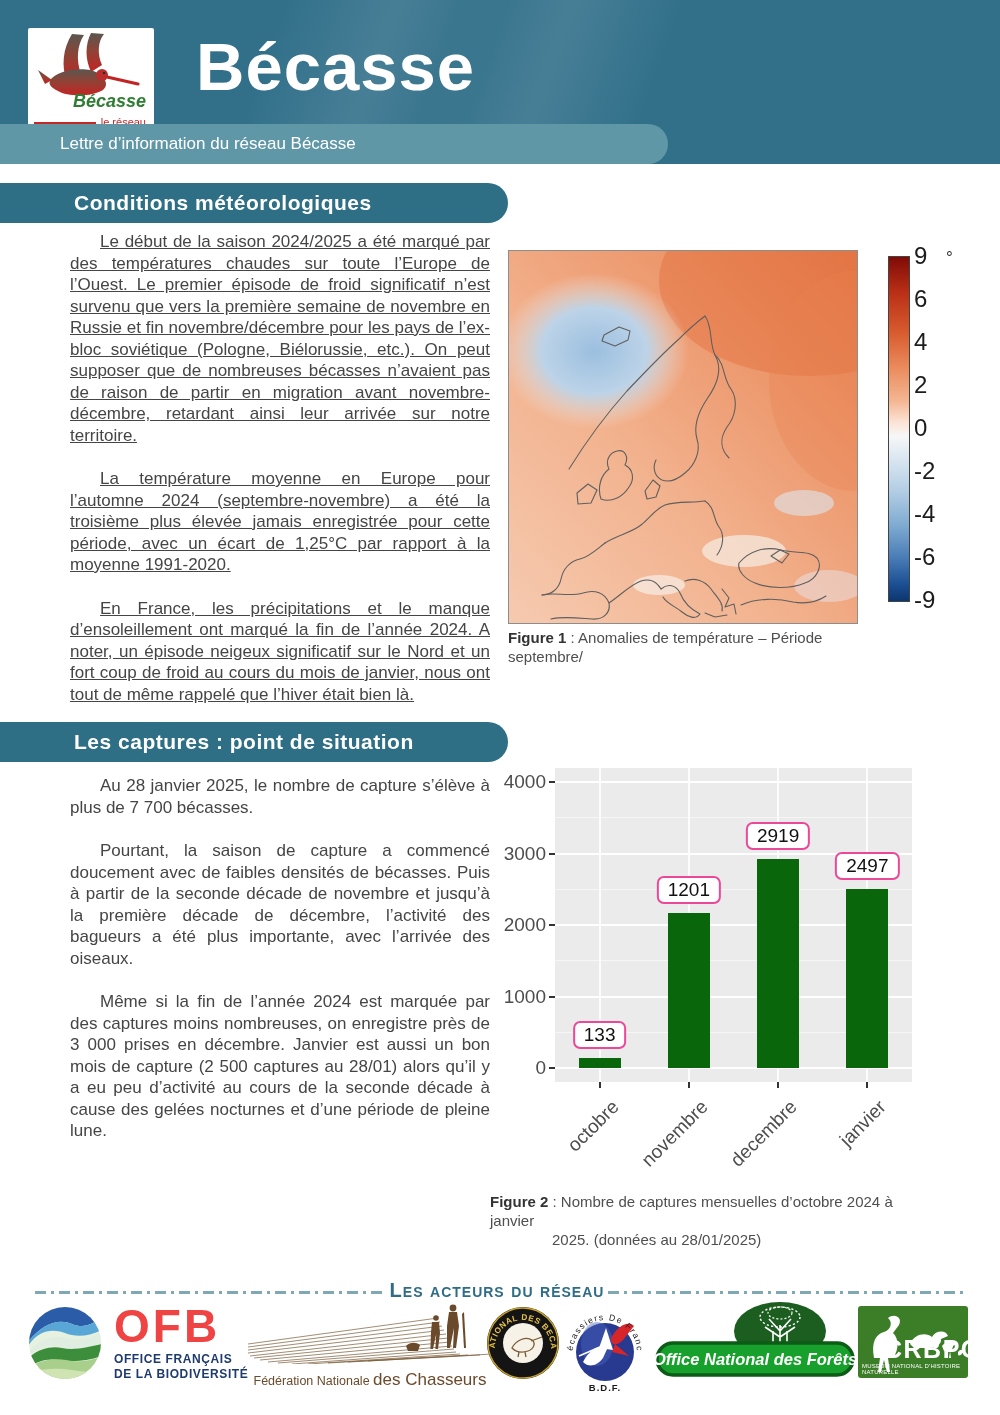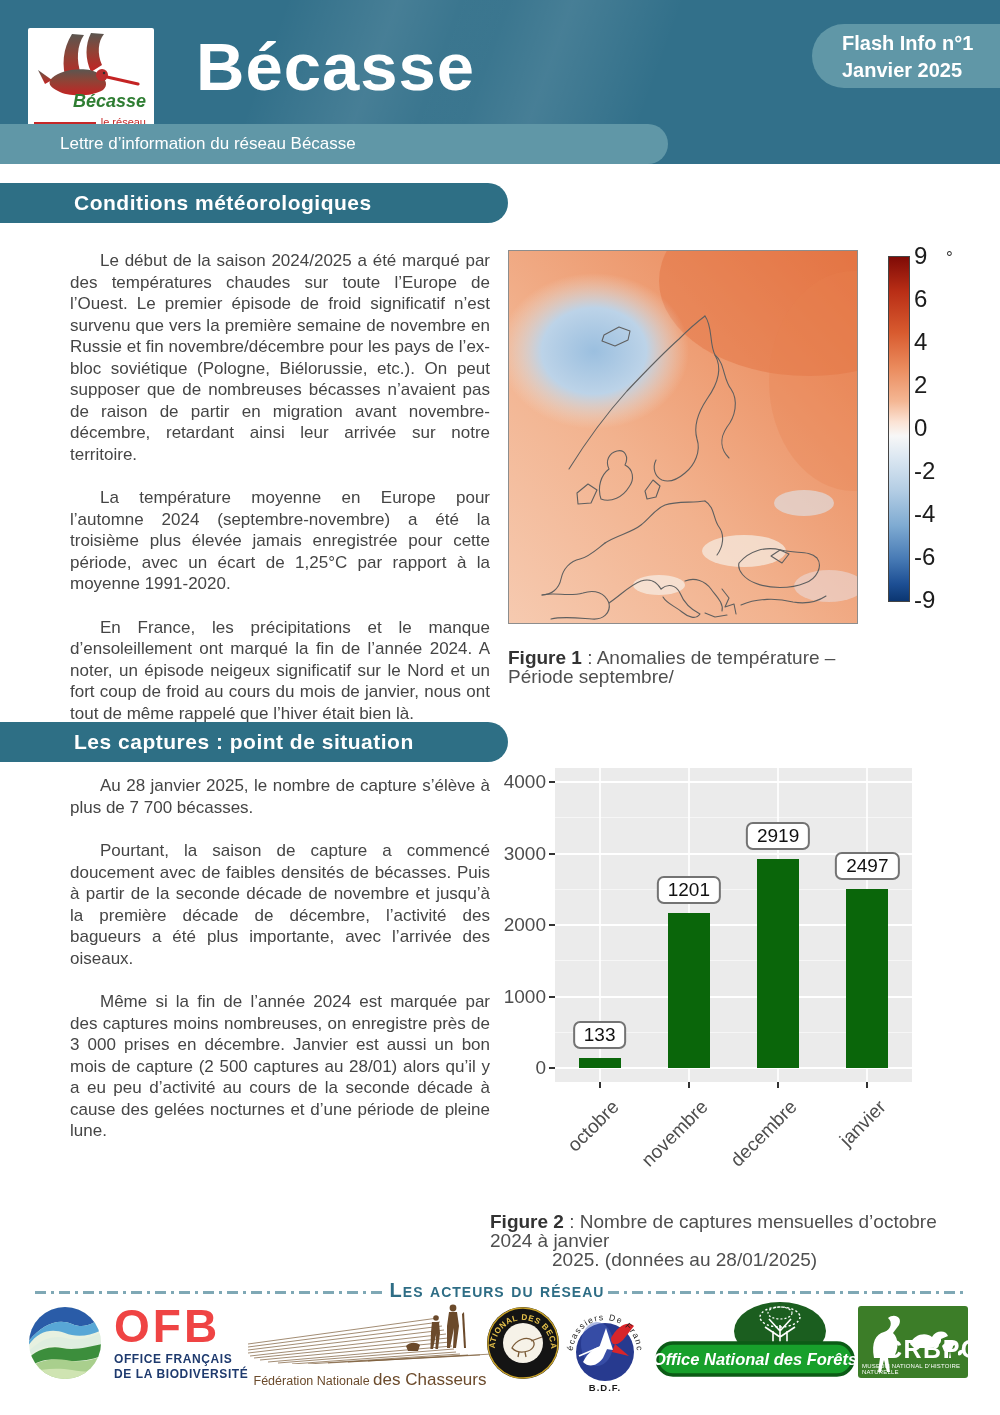--- a/index.html
+++ b/index.html
@@ -30,51 +30,51 @@
 
   
   .section-bar{position:absolute;left:0;width:508px;height:40px;background:#2e6f85;
                border-radius:0 20px 20px 0;color:#fff;font-weight:bold;font-size:21px;
                line-height:40px;padding-left:74px;box-sizing:border-box;letter-spacing:.5px;}
   .bar1{top:183px;} .bar2{top:722px;}
 
   
   .col{position:absolute;left:70px;width:420px;color:#454545;font-size:17px;line-height:21.5px;
        text-align:justify;}
-  .col1{top:250px;} .col2{top:775px;}
+  .col1{top:231px;text-decoration:underline;} .col2{top:775px;}
   .col p{margin:0 0 22px 0;text-indent:30px;}
 
   
   .map-wrap{position:absolute;left:508px;top:250px;width:348px;height:372px;border:1px solid #8d8d8d;}
   .cbar{position:absolute;left:888px;top:256px;width:20px;height:344px;border:1px solid #444;
         background:linear-gradient(to bottom,#7f0b06 0%,#b92e16 10%,#d85b2f 22%,#ea8a5c 32%,
         #f4b794 42%,#fbe3d5 48%,#f7f7f7 52%,#dde8f2 58%,#b3cde4 68%,#7fabd2 78%,#4679b4 88%,
         #1d4f94 95%,#0b3671 100%);}
   .cbar-tick{position:absolute;left:914px;font-size:24px;color:#1c1c1c;transform:translateY(-50%);}
   .cbar-unit{position:absolute;left:946px;top:248px;font-size:17px;color:#333;}
-  .caption{position:absolute;font-size:19px;color:#4f4f4f;line-height:19px;text-align:left;margin-top:20px;}
+  .caption{position:absolute;font-size:15px;color:#4f4f4f;line-height:19px;text-align:left;}
   .cap-b{font-weight:bold;color:#333;}
   .fig1{left:508px;top:628px;width:370px;}
   .fig2{left:490px;top:1192px;width:450px;}
   .cap-indent{display:inline-block;padding-left:62px;}
 
   
   .chart{position:absolute;left:490px;top:768px;width:490px;height:400px;}
   .chart-panel{position:absolute;left:65px;top:0;width:357px;height:314px;background:#ebebeb;overflow:hidden;}
   .grid-h{position:absolute;left:0;width:357px;background:#ffffff;}
   .grid-minor{height:1px;opacity:.55;}
   .grid-major{height:2px;}
   .grid-v{position:absolute;top:0;width:2px;height:314px;background:#ffffff;opacity:.85;}
   .gbar{position:absolute;}
   .ylab{position:absolute;left:0;width:56px;text-align:right;font-size:19px;color:#4d4d4d;}
   .ytick{position:absolute;left:59px;width:6px;height:2px;background:#333;}
   .xtick{position:absolute;width:2px;height:6px;background:#333;}
   .xlab{position:absolute;width:110px;text-align:right;font-size:19px;color:#4d4d4d;
         transform:rotate(-45deg);transform-origin:100% 0;}
-  .vlabel{position:absolute;transform:translateX(-50%);background:#fff;border:2px solid #737373;
+  .vlabel{position:absolute;transform:translateX(-50%);background:#fff;border:2px solid #ec4899;
           border-radius:7px;font-size:19px;color:#111;padding:1px 9px;white-space:nowrap;}
 
   
   .dashline{position:absolute;top:1291px;height:3px;
             background:repeating-linear-gradient(90deg,#7fa8b5 0 11px,transparent 11px 16px,
                         #7fa8b5 16px 19px,transparent 19px 24px);}
   .dl-left{left:35px;width:352px;} .dl-right{left:608px;width:357px;}
   .footer-title{position:absolute;top:1279px;left:387px;width:220px;text-align:center;
                 font-variant:small-caps;font-weight:bold;font-size:20px;letter-spacing:1px;color:#2e6d85;}
   .logo{position:absolute;}
@@ -118,24 +118,20 @@
       </svg>
       <div class="logo-brand">Bécasse</div>
       <div class="logo-sub">le réseau</div>
       <div class="logo-line"></div>
     </div>
 
     <div class="main-title">
       <span class="title-main">Bécasse</span>
     </div>
 
-    <div class="badge">
-      <div>Flash Info n°1</div>
-      <div>Janvier 2025</div>
-    </div>
 
     <div class="sub-bar">Lettre d’information du réseau Bécasse</div>
   </div>
 
   <div class="section-bar bar1">Conditions météorologiques</div>
 
   <div class="col col1">
     <p>Le début de la saison 2024/2025 a été marqué par des températures chaudes sur toute l’Europe de l’Ouest. Le premier épisode de froid significatif n’est survenu que vers la première semaine de novembre en Russie et fin novembre/décembre pour les pays de l’ex-bloc soviétique (Pologne, Biélorussie, etc.). On peut supposer que de nombreuses bécasses n’avaient pas de raison de partir en migration avant novembre-décembre, retardant ainsi leur arrivée sur notre territoire.</p>
     <p>La température moyenne en Europe pour l’automne 2024 (septembre-novembre) a été la troisième plus élevée jamais enregistrée pour cette période, avec un écart de 1,25°C par rapport à la moyenne 1991-2020.</p>
     <p>En France, les précipitations et le manque d’ensoleillement ont marqué la fin de l’année 2024. A noter, un épisode neigeux significatif sur le Nord et un fort coup de froid au cours du mois de janvier, nous ont tout de même rappelé que l’hiver était bien là.</p>

